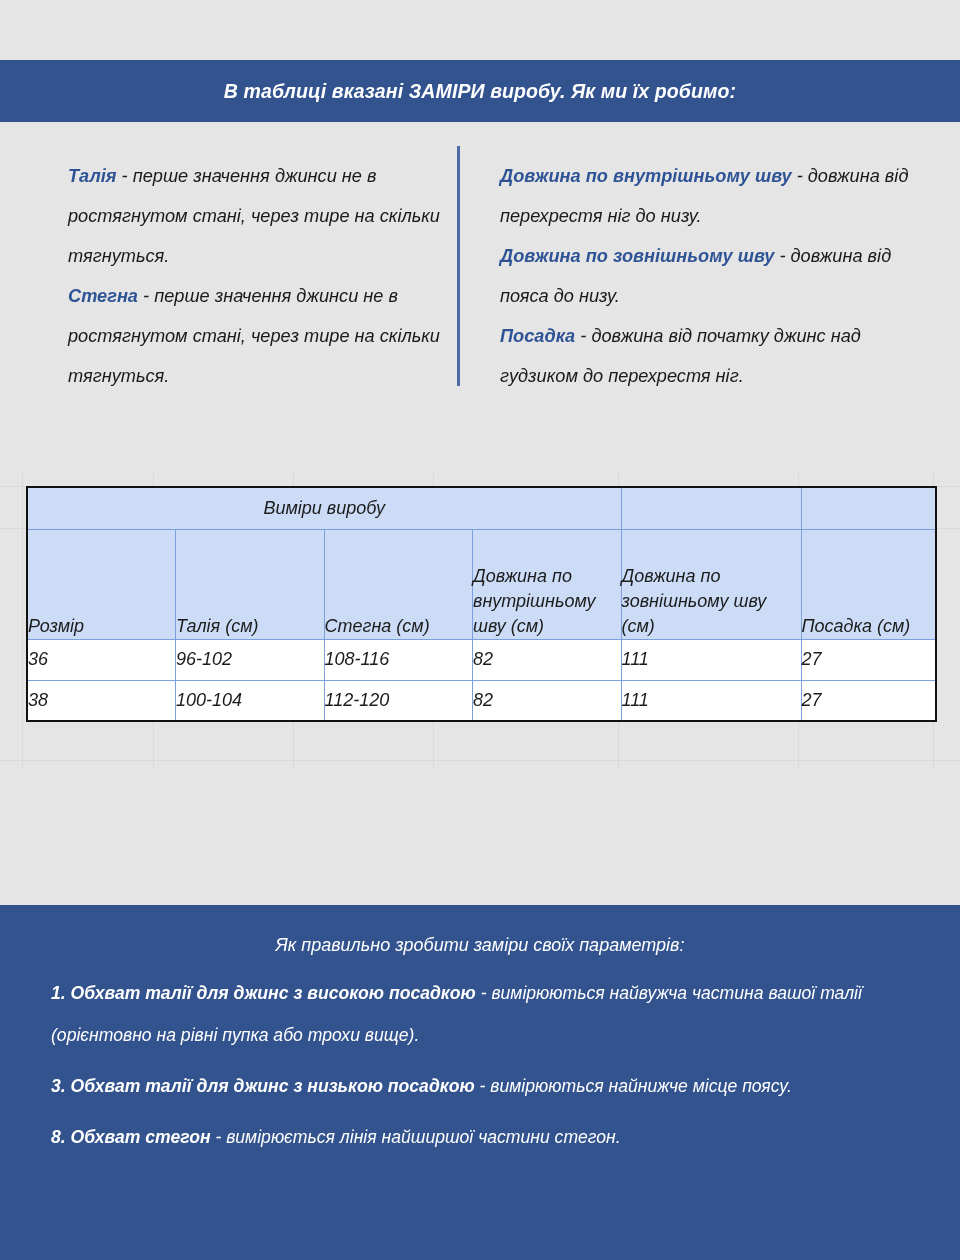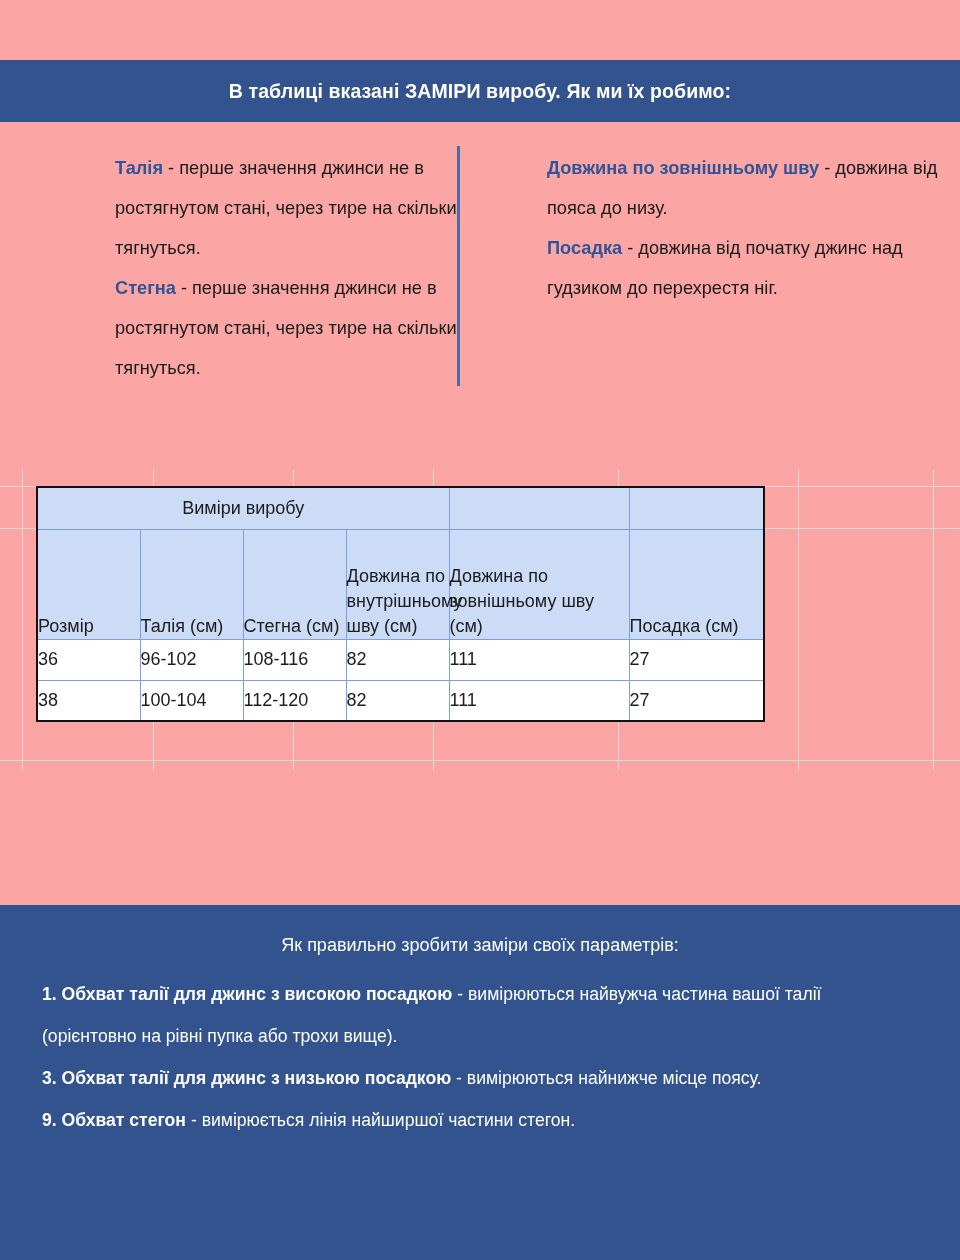--- a/index.html
+++ b/index.html
@@ -10,21 +10,22 @@
     height: 1260px;
     background: #ffffff;
     font-family: "Liberation Sans", "DejaVu Sans", sans-serif;
     overflow: hidden;
   }
 
   .page {
     position: relative;
     width: 960px;
     height: 1260px;
-    background: #fca5a5;
+    background: #e5e5e5;
+    font-style: italic;
   }
 
   
   .top-banner {
     position: absolute;
     left: 0;
     top: 60px;
     width: 960px;
     height: 62px;
     background: #32538e;
@@ -51,22 +52,21 @@
   .explain-divider {
     position: absolute;
     left: 457px;
     top: 6px;
     width: 3px;
     height: 240px;
     background: #4a6ba8;
   }
   .col {
     position: absolute;
-    top: 8px;
-    margin-left: 47px;
+    top: 16px;
   }
   .col-left  { left: 68px;  width: 372px; }
   .col-right { left: 500px; width: 430px; }
 
   .para {
     font-size: 18.2px;
     line-height: 40px;
     color: #1a1a1a;
     margin: 0;
   }
@@ -94,23 +94,23 @@
   .ghost-h {
     position: absolute;
     left: 0;
     width: 960px;
     height: 1px;
     background: #d9d9d9;
   }
 
   table.measures {
     position: absolute;
-    left: 36px;
+    left: 26px;
     top: 16px;
-    width: 729px;
+    width: 911px;
     border-collapse: collapse;
     table-layout: fixed;
     background: #ffffff;
   }
   table.measures td {
     border: 1px solid #7ba0dd;
     font-size: 18px;
     color: #1c1c1c;
     padding: 0;
   }
@@ -158,27 +158,27 @@
     width: 960px;
     height: 355px;
     background: #32538e;
     color: #ffffff;
     padding: 22px 42px 0 42px;
   }
   .bottom-title {
     text-align: center;
     font-size: 18px;
     line-height: 36px;
-    margin: 0 0 10px 0;
+    margin: 0 0 2px 0;
     color: #ffffff;
   }
   .bottom-item {
     font-size: 17.6px;
     line-height: 42px;
-    margin: 0;
+    margin: 9px;
     color: #ffffff;
   }
   .bold-w { font-weight: bold; color: #ffffff; }
 </style>
 </head>
 <body>
 
 <div class="page">
 
   <div class="top-banner">
@@ -191,20 +191,23 @@
     <div class="col col-left">
       <p class="para">
         <span class="lbl">Талія</span><span> - </span><span>перше значення джинси не в ростягнутом стані, через тире на скільки тягнуться.</span>
       </p>
       <p class="para">
         <span class="lbl">Стегна</span><span> - </span><span>перше значення джинси не в ростягнутом стані, через тире на скільки тягнуться.</span>
       </p>
     </div>
 
     <div class="col col-right">
+      <p class="para">
+        <span class="lbl">Довжина по внутрішньому шву</span><span> - </span><span>довжина від перехрестя ніг до низу.</span>
+      </p>
       <p class="para">
         <span class="lbl">Довжина по зовнішньому шву</span><span> - </span><span>довжина від пояса до низу.</span>
       </p>
       <p class="para">
         <span class="lbl">Посадка</span><span> - </span><span>довжина від початку джинс над гудзиком до перехрестя ніг.</span>
       </p>
     </div>
   </div>
 
   <div class="sheet">
@@ -259,17 +262,17 @@
   <div class="bottom-panel">
     <p class="bottom-title">Як правильно зробити заміри своїх параметрів:</p>
 
     <p class="bottom-item">
       <span class="bold-w">1. Обхват талії для джинс з високою посадкою</span><span> - </span><span>вимірюються найвужча частина вашої талії (орієнтовно на рівні пупка або трохи вище).</span>
     </p>
     <p class="bottom-item">
       <span class="bold-w">3. Обхват талії для джинс з низькою посадкою</span><span> - </span><span>вимірюються найнижче місце поясу.</span>
     </p>
     <p class="bottom-item">
-      <span class="bold-w">9. Обхват стегон</span><span> - </span><span>вимірюється лінія найширшої частини стегон.</span>
+      <span class="bold-w">8. Обхват стегон</span><span> - </span><span>вимірюється лінія найширшої частини стегон.</span>
     </p>
   </div>
 
 </div>
 
 </body></html>

